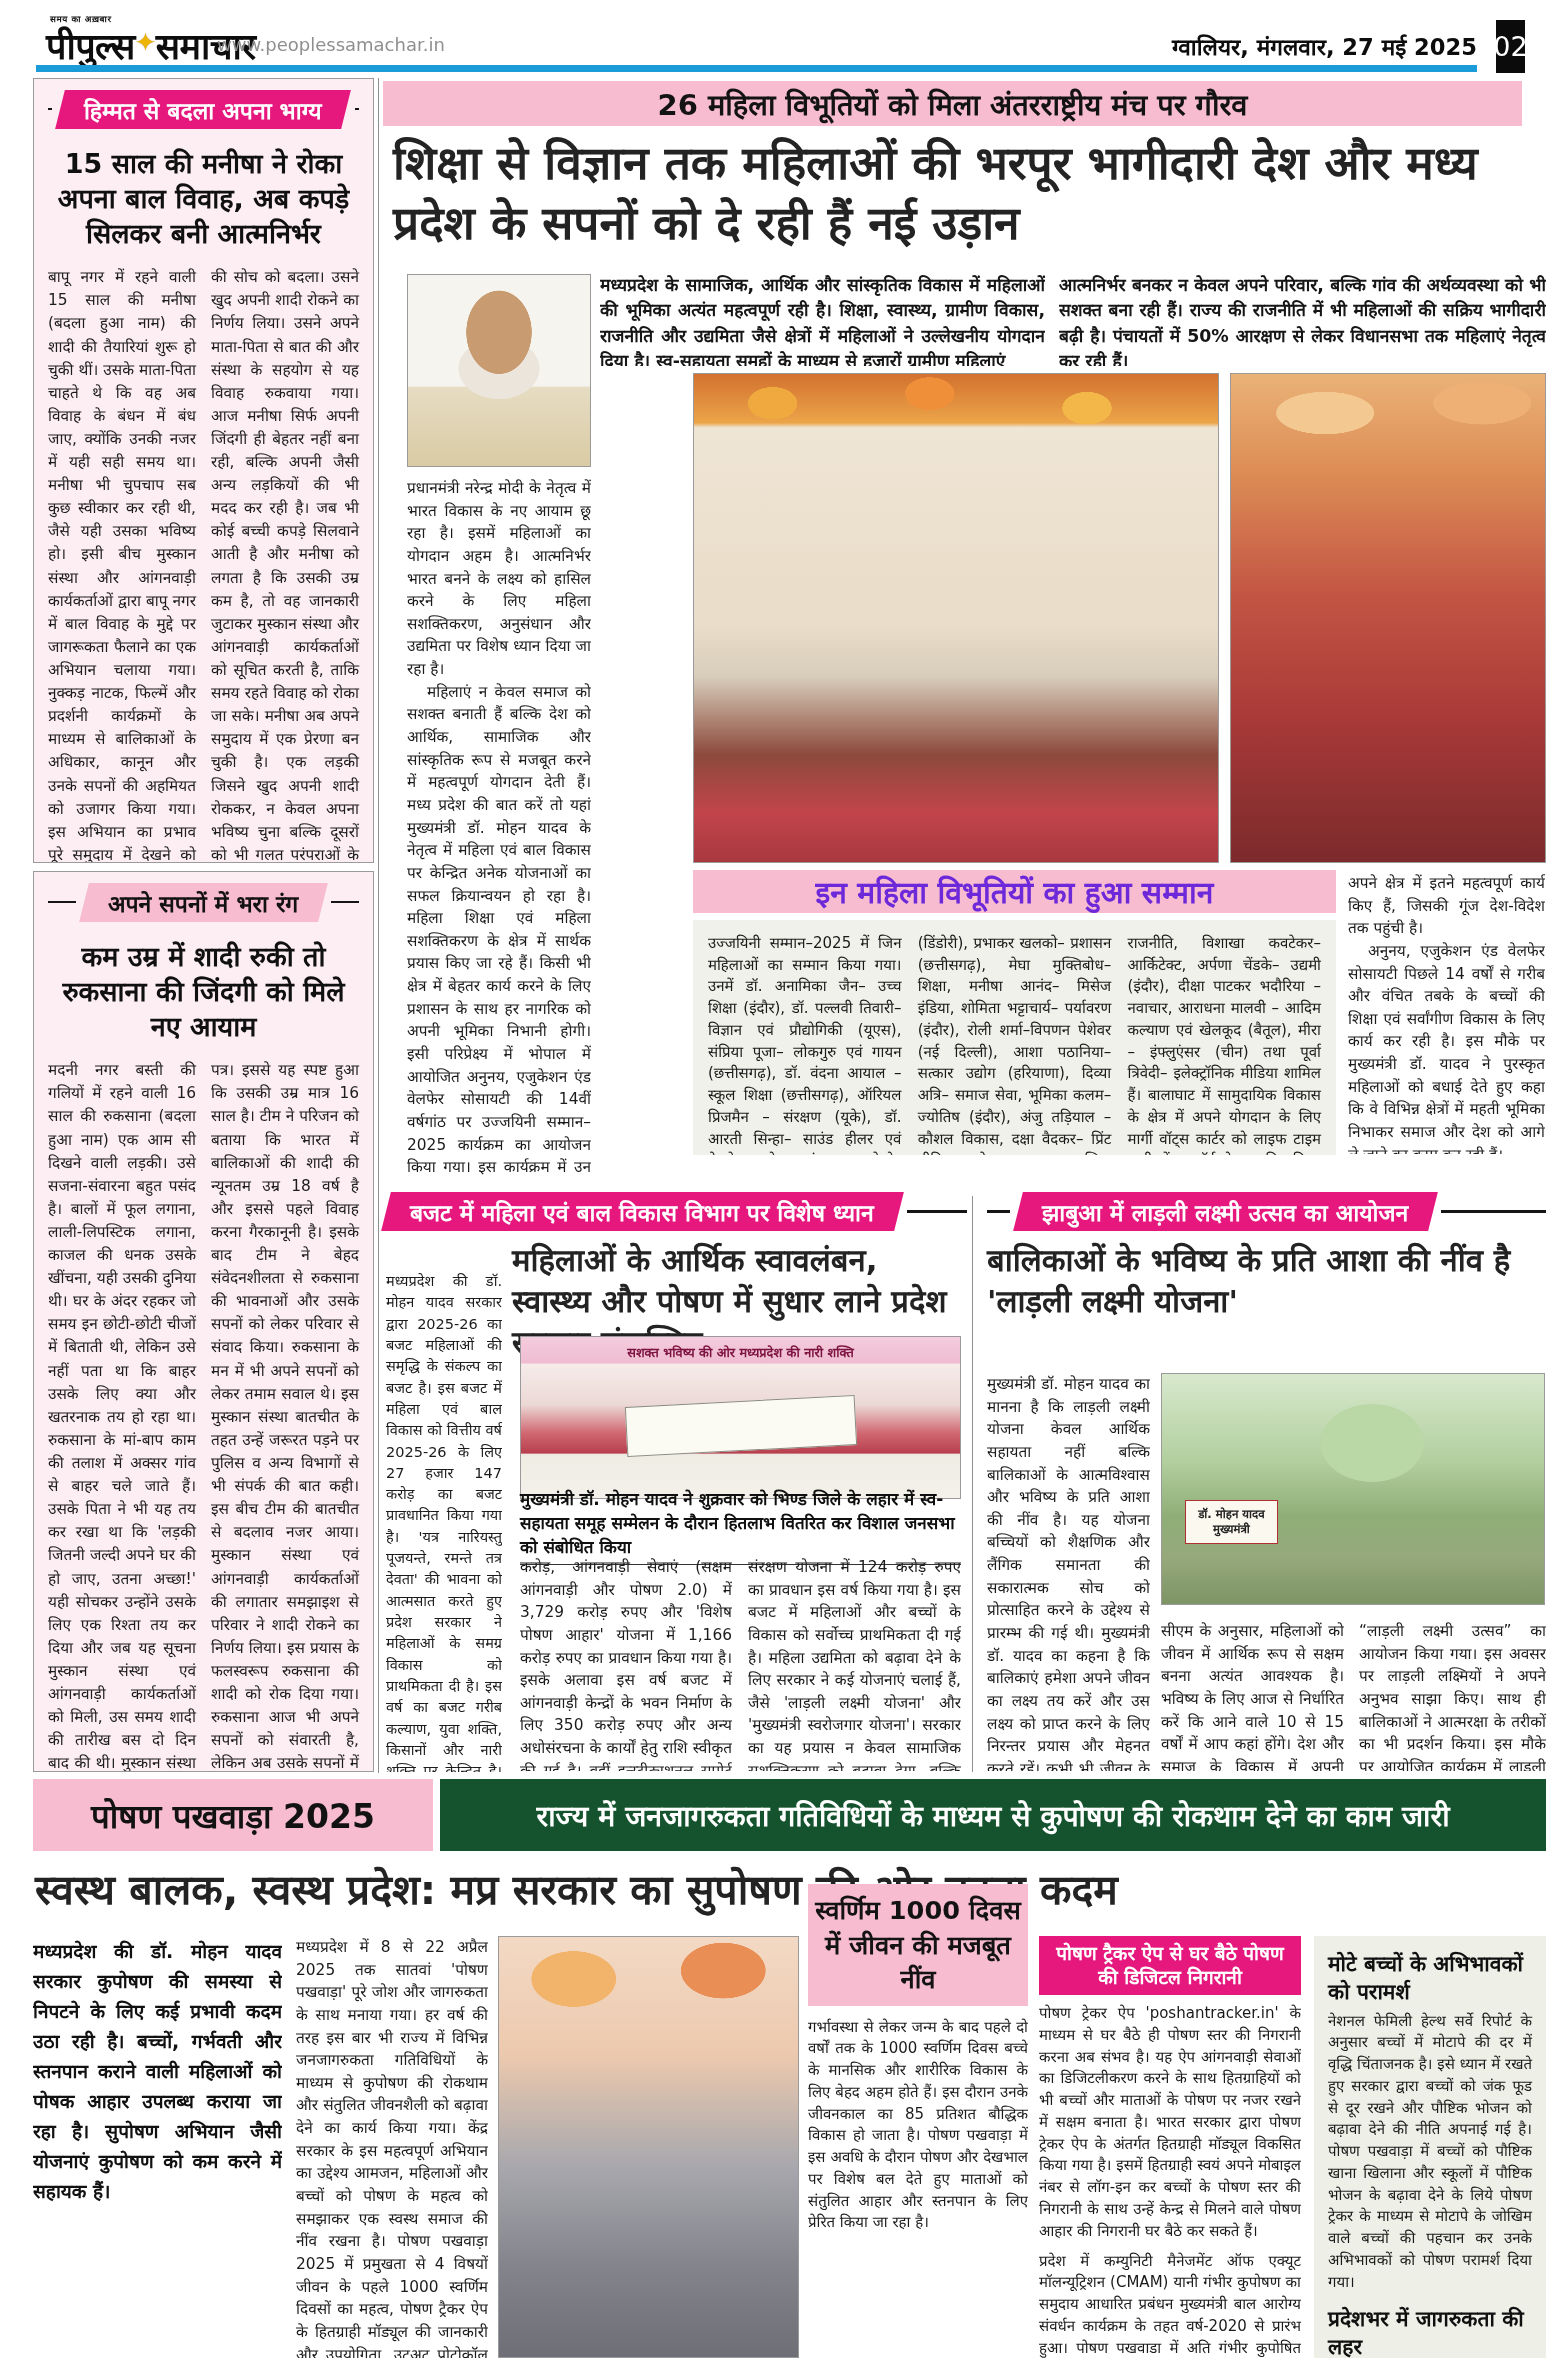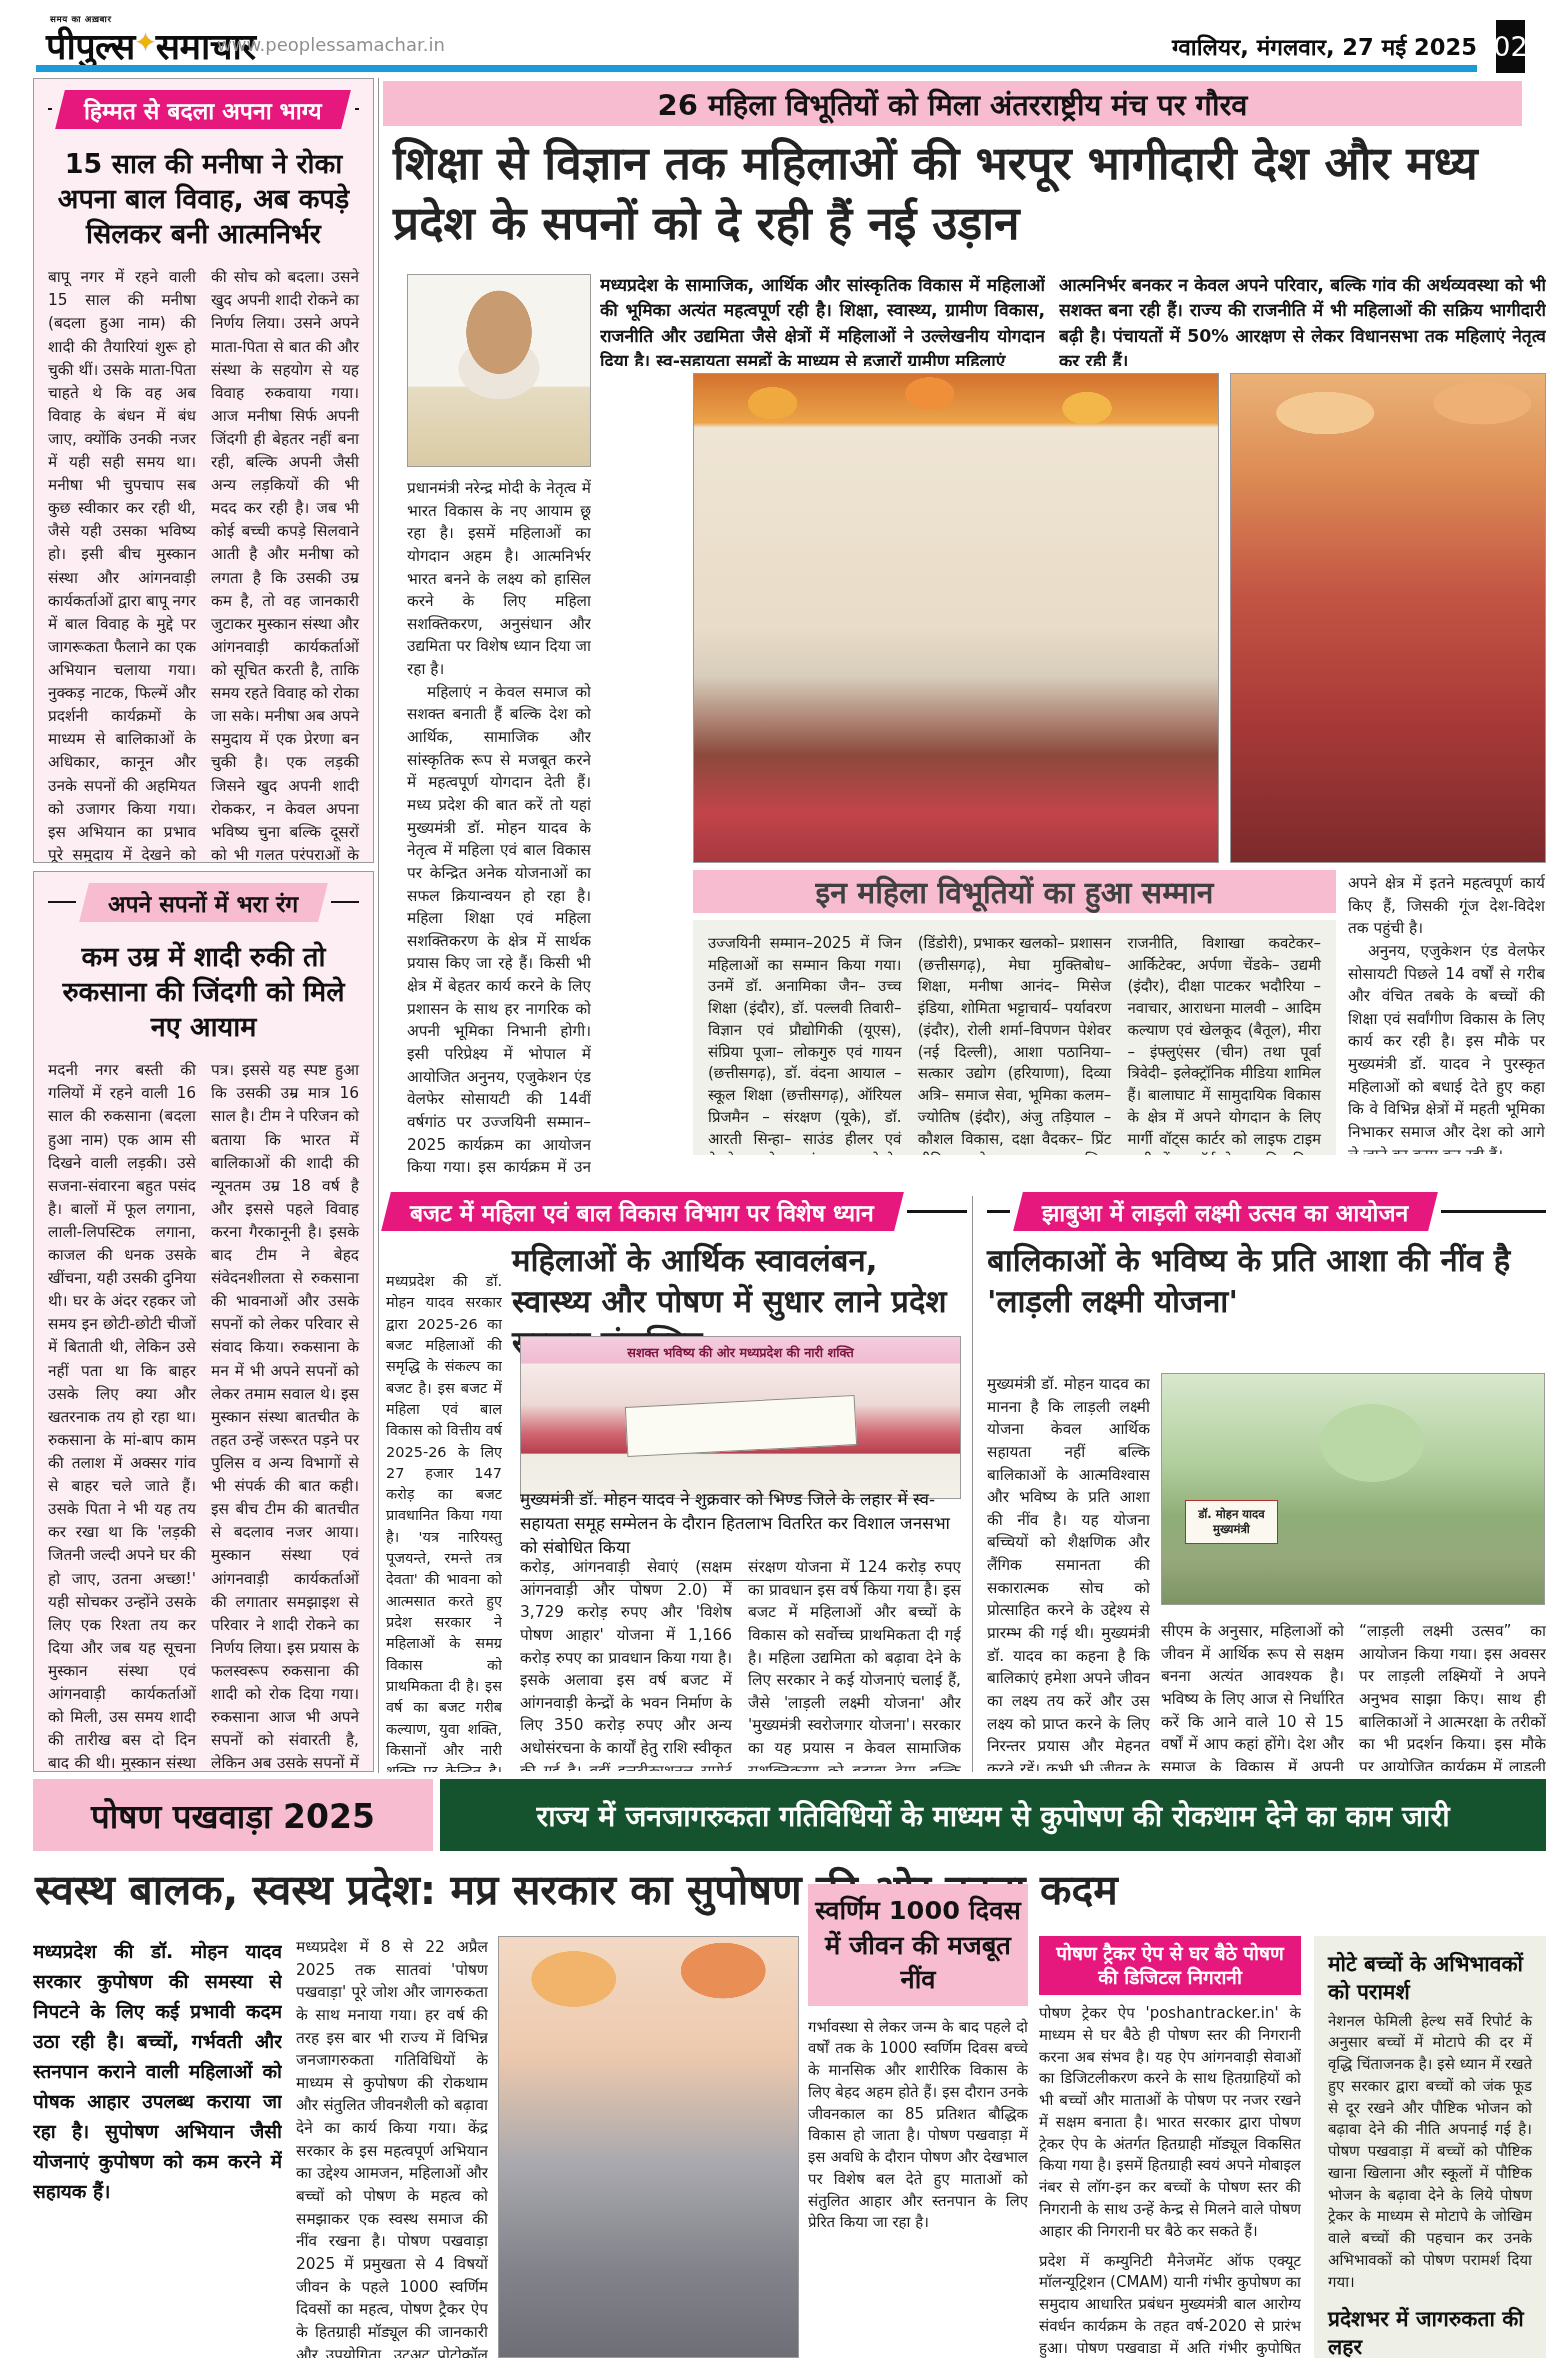--- a/index.html
+++ b/index.html
@@ -33,26 +33,26 @@
   .twocol>div{flex:1;font-size:15.4px;line-height:1.5;color:#1c1c1c;}
 
   
   .main-kicker{background:#f8bcd0;display:flex;align-items:center;justify-content:center;font-size:29px;font-weight:bold;color:#131313;}
   .main-headline{font-size:46px;font-weight:bold;line-height:1.3;color:#232323;}
   .introcol{font-size:17.4px;font-weight:600;line-height:1.46;color:#161616;}
   .bodycol{font-size:15.4px;line-height:1.47;color:#1b1b1b;}
   .bodycol p{margin:0 0 0 0;}
   .bodycol p + p{text-indent:20px;}
 
-  .honor-banner{background:#f8bcd0;display:flex;align-items:center;justify-content:center;font-size:30px;font-weight:bold;color:#404040;}
+  .honor-banner{background:#f8bcd0;display:flex;align-items:center;justify-content:center;font-size:30px;font-weight:bold;color:#6d28d9;}
   .honor-box{background:#f0f1ea;display:flex;gap:16.3px;padding:12.8px 15px;box-sizing:border-box;}
   .honor-box>div{flex:1;font-size:15px;line-height:1.45;color:#191919;}
 
   .sub-headline{font-size:31px;font-weight:bold;line-height:1.32;color:#232323;}
-  .caption{font-size:17px;font-weight:normal;color:#101010;line-height:1.4;border-bottom:1.7px solid #333;padding-bottom:21px;}
+  .caption{font-size:17px;font-weight:bold;color:#101010;line-height:1.4;border-bottom:1.7px solid #333;padding-bottom:5px;}
 
   
   .photo{border:0.6px solid #9a9a9a;box-sizing:border-box;position:absolute;overflow:hidden;}
   .ph-modi{background:
     radial-gradient(55px 70px at 50% 30%, #c99b70 59%, rgba(0,0,0,0) 60%),
     radial-gradient(73px 55px at 50% 49%, #ece5dc 55%, rgba(0,0,0,0) 56%),
     linear-gradient(180deg,#f6f4ef 0%,#f6f4ef 58%,#e6dcc2 59%,#d9cba4 100%);}
   .ph-cm{background:
     radial-gradient(35px 23px at 15% 6%, #f0a93e 70%, rgba(0,0,0,0) 71%),
     radial-gradient(35px 23px at 45% 4%, #ef8f3a 70%, rgba(0,0,0,0) 71%),

